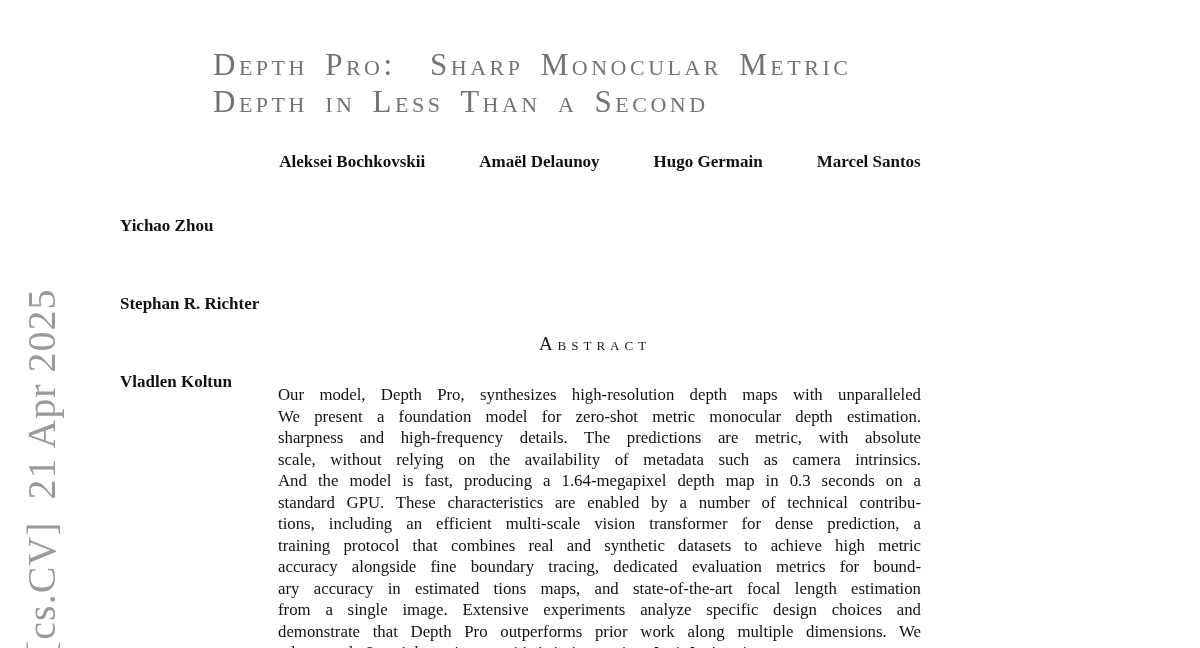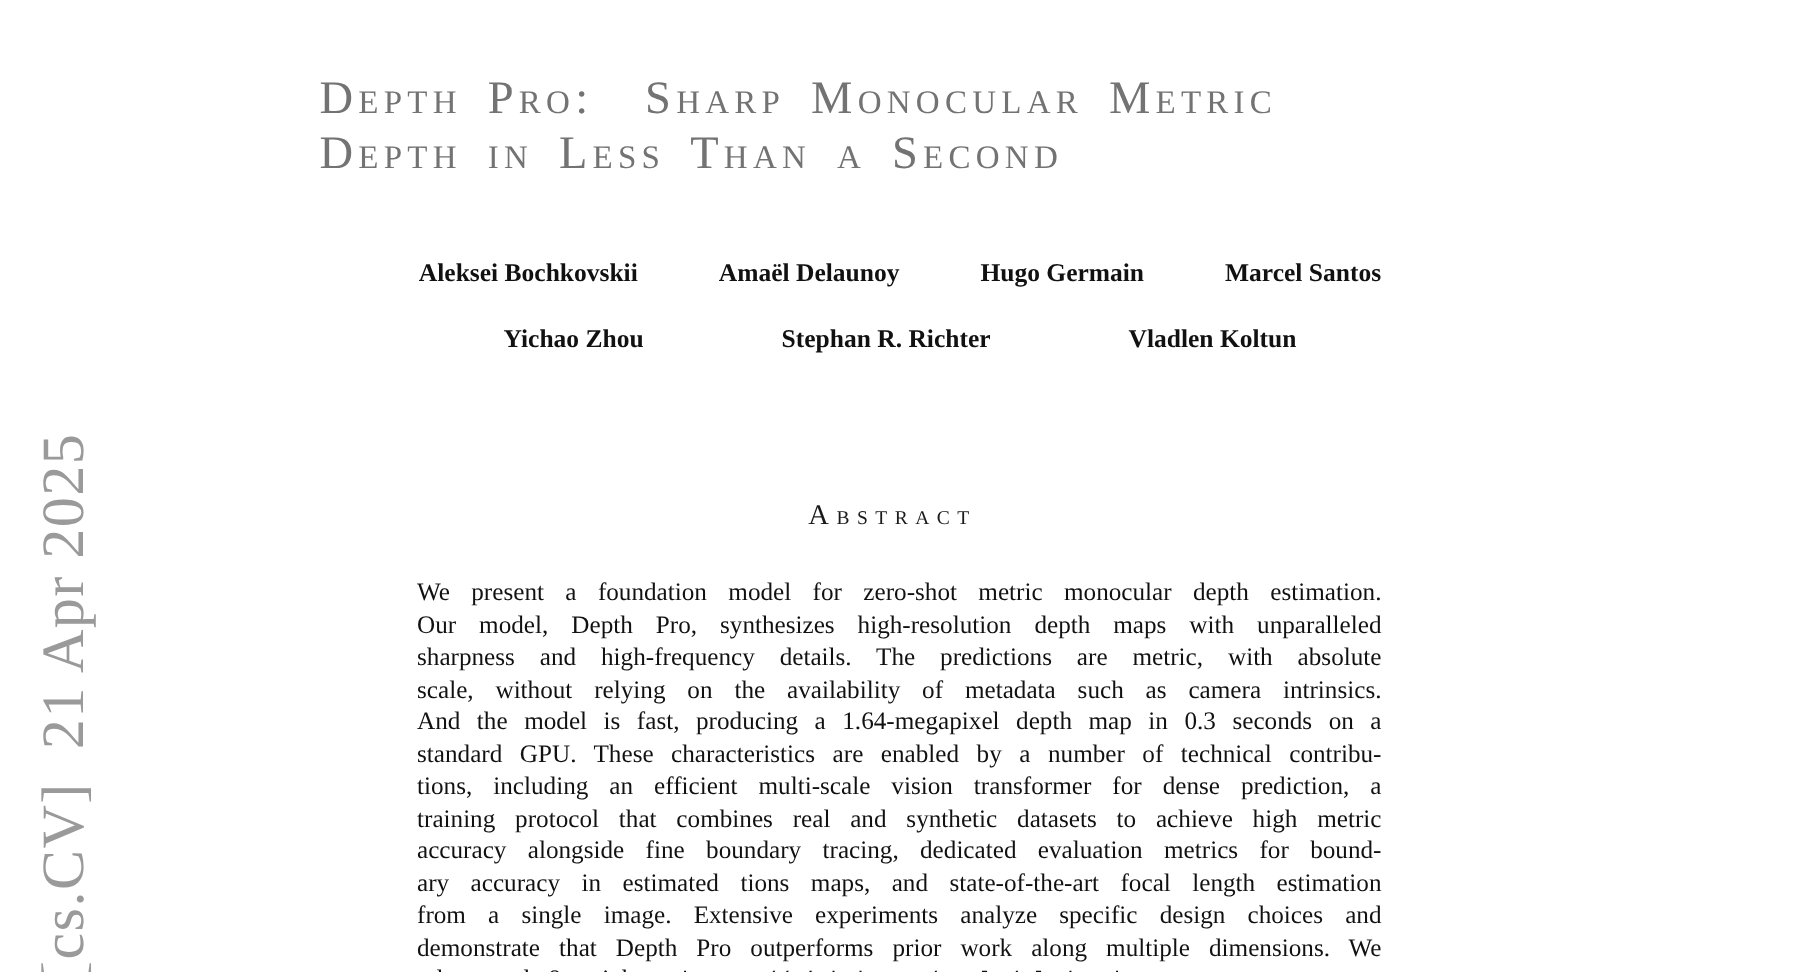--- a/index.html
+++ b/index.html
@@ -56,22 +56,22 @@
   .authors-row {
     position: absolute;
     left: 120px;
     right: 120px;
     display: flex;
     justify-content: center;
     font-weight: bold;
     font-size: 17px;
     white-space: pre;
   }
-  .authors-row-1 { top: 172px; gap: 54px; justify-content: center; }
-  .authors-row-2 { top: 216px; gap: 92px; }
+  .authors-row-1 { top: 152px; gap: 54px; justify-content: center; }
+  .authors-row-2 { top: 216px; gap: 58px; flex-direction: column; }
 
   .affiliation {
     position: absolute;
     left: 0;
     right: 20px;
     top: 257px;
     text-align: center;
     font-size: 17px;
   }
 
@@ -135,22 +135,22 @@
   <div class="authors-row authors-row-2">
     <span>Yichao Zhou</span>
     <span>Stephan R. Richter</span>
     <span>Vladlen Koltun</span>
   </div>
 
 
   <div class="abstract-heading">Abstract</div>
 
   <div class="abstract-body">
+    <div class="abs-line">Our model, Depth Pro, synthesizes high-resolution depth maps with unparalleled</div>
     <div class="abs-line">We present a foundation model for zero-shot metric monocular depth estimation.</div>
-    <div class="abs-line">Our model, Depth Pro, synthesizes high-resolution depth maps with unparalleled</div>
     <div class="abs-line">sharpness and high-frequency details. The predictions are metric, with absolute</div>
     <div class="abs-line">scale, without relying on the availability of metadata such as camera intrinsics.</div>
     <div class="abs-line">And the model is fast, producing a 1.64-megapixel depth map in 0.3 seconds on a</div>
     <div class="abs-line">standard GPU. These characteristics are enabled by a number of technical contribu-</div>
     <div class="abs-line">tions, including an efficient multi-scale vision transformer for dense prediction, a</div>
     <div class="abs-line">training protocol that combines real and synthetic datasets to achieve high metric</div>
     <div class="abs-line">accuracy alongside fine boundary tracing, dedicated evaluation metrics for bound-</div>
     <div class="abs-line">ary accuracy in estimated tions maps, and state-of-the-art focal length estimation</div>
     <div class="abs-line">from a single image. Extensive experiments analyze specific design choices and</div>
     <div class="abs-line">demonstrate that Depth Pro outperforms prior work along multiple dimensions. We</div>

